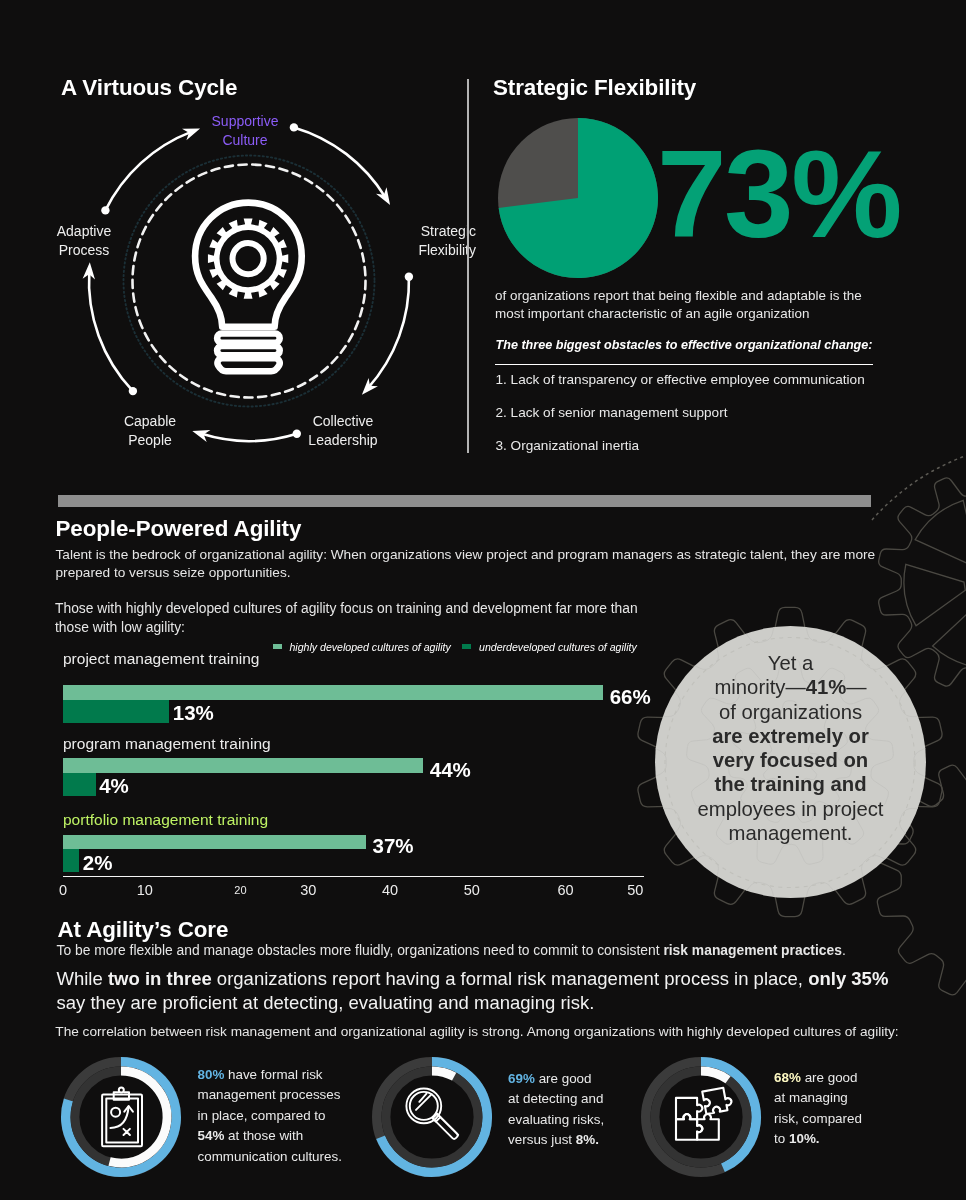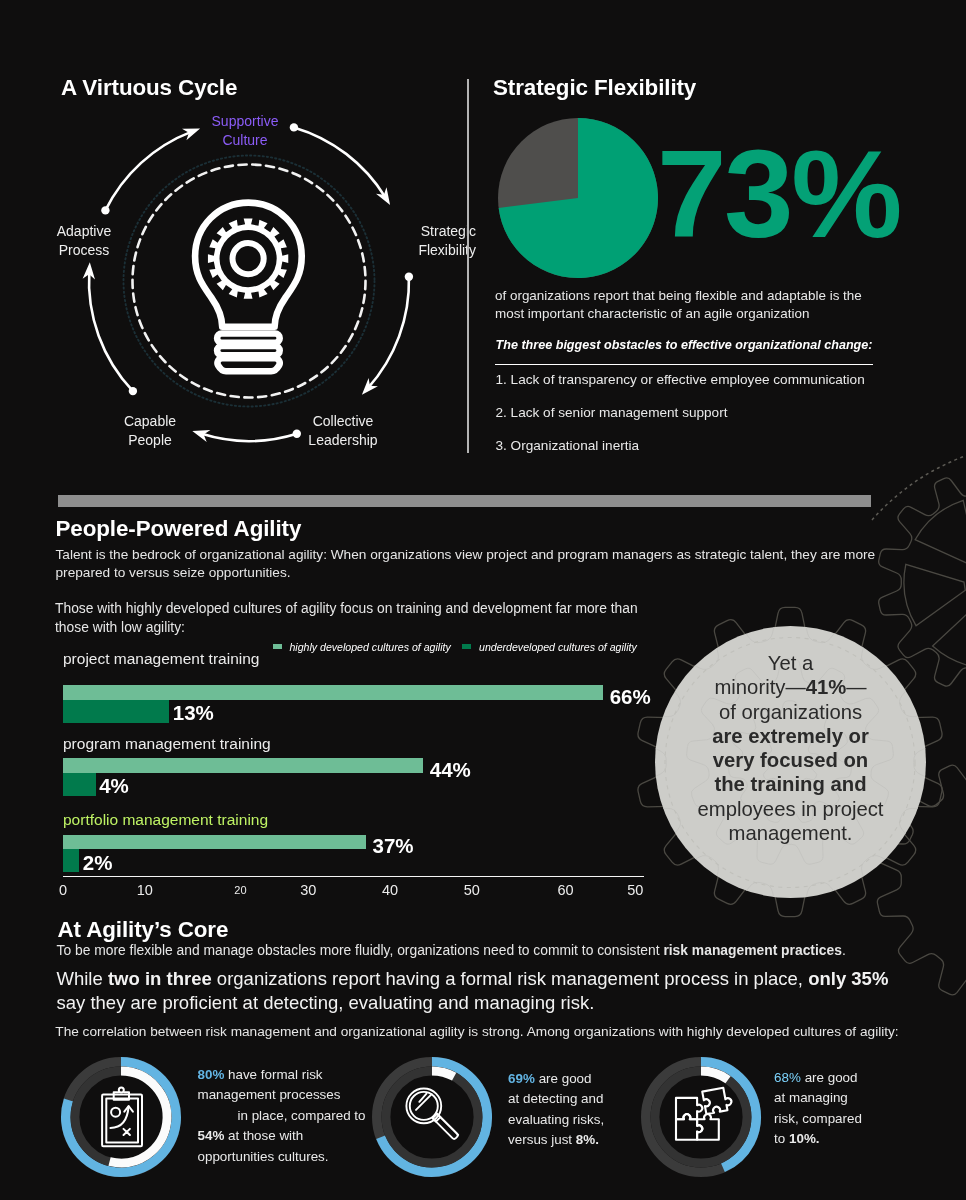--- a/index.html
+++ b/index.html
@@ -205,23 +205,23 @@
               <circle cx="24.6" cy="25.2" r="4.5"></circle>
               <path d="M19.4,40.9 C 29.6,40.9 36.4,34.7 37.6,19.4"></path>
               <path d="M33.3,24.6 L 37.6,19.0 L 41.9,24.6"></path>
               <path d="M32.5,41.9 L 38.9,48.0 M38.9,41.9 L 32.5,48.0"></path>
             </g>
           </g>
         </svg></div>
       <div class="abs" style="left: 197.5px; top: 1064.5px; width: 200px; font-size: 13.4px; line-height: 20.6px; color: rgb(233, 233, 233);">
         <div style="white-space: nowrap;"><span style="color: rgb(99, 180, 227); font-weight: bold; margin-top: 20px;">80%</span><span> have formal risk</span></div>
         <div style="white-space: nowrap;"><span>management processes</span></div>
-        <div style="white-space: nowrap; margin-left: 40px;"><span>in place, compared to</span></div>
+        <div style="white-space: nowrap;"><span>in place, compared to</span></div>
         <div style="white-space: nowrap;"><span style="font-weight: bold;">54%</span><span> at those with</span></div>
-        <div style="white-space: nowrap;"><span>opportunities cultures.</span></div>
+        <div style="white-space: nowrap;"><span>communication cultures.</span></div>
       </div>
       <div class="abs" style="left: 371px; top: 1055.7px; width: 122px; height: 122px;"><svg width="122" height="122" viewBox="0 0 122 122">
           <circle cx="61" cy="61" r="55.2" fill="none" stroke="#3b3b3b" stroke-width="9.6"></circle>
           <path d="M61.00,5.80A55.2,55.2 0 1 1 9.68,81.32" fill="none" stroke="#62b4e2" stroke-width="9.6"></path>
           <circle cx="61" cy="61" r="46" fill="none" stroke="#333333" stroke-width="8.8"></circle>
           <path d="M61.00,15.00A46,46 0 0 1 83.16,20.69" fill="none" stroke="#fbfbfb" stroke-width="8.8"></path>
           <g transform="translate(31,31)">
             <g fill="none" stroke="#ffffff" stroke-width="1.9" stroke-linejoin="round" stroke-linecap="round">
               <circle cx="21.8" cy="18.9" r="17.4"></circle>
               <circle cx="21.8" cy="18.9" r="14.0"></circle>
@@ -247,20 +247,20 @@
           <g transform="translate(31,31)">
             <g fill="none" stroke="#ffffff" stroke-width="2.1" stroke-linejoin="round" stroke-linecap="round">
               <path d="M5.0,10.9 H26.1 V18.3 a3.4,3.4 0 1 1 0,5.8 V32.3 H18.8 a3.4,3.4 0 1 0 -5.8,0 H5.0 Z"></path>
               <path d="M5.0,32.3 H13.0 a3.4,3.4 0 1 1 5.8,0 H26.1 V38.8 a3.4,3.4 0 1 1 0,5.8 V52.8 H5.0 Z"></path>
               <path d="M26.1,32.3 H33.6 a3.4,3.4 0 1 1 5.8,0 H47.8 V52.8 H26.1 V44.6 a3.4,3.4 0 1 0 0,-5.8 Z"></path>
               <path transform="rotate(-10.5 44 12)" d="M32.8,2.4 H54.2 V14.1 a3.5,3.5 0 1 1 0,5.8 V25.3 H46.4 a3.5,3.5 0 1 0 -5.8,0 H32.8 V17.1 a3.5,3.5 0 1 0 0,-5.8 Z"></path>
             </g>
           </g>
         </svg></div>
       <div class="abs" style="left: 774.1px; top: 1067.5px; width: 200px; font-size: 13.4px; line-height: 20.6px; color: rgb(233, 233, 233);">
-        <div style="white-space: nowrap;"><span style="color: #7dd3fc; font-weight: normal;">68%</span><span> are good</span></div>
+        <div style="white-space: nowrap;"><span style="color: #fef9c3; font-weight: bold;">68%</span><span> are good</span></div>
         <div style="white-space: nowrap;"><span>at managing</span></div>
         <div style="white-space: nowrap;"><span>risk, compared</span></div>
         <div style="white-space: nowrap;"><span>to </span><span style="font-weight: bold;">10%.</span></div>
       </div>
     </div>
 
 </div>
 
 </body></html>

